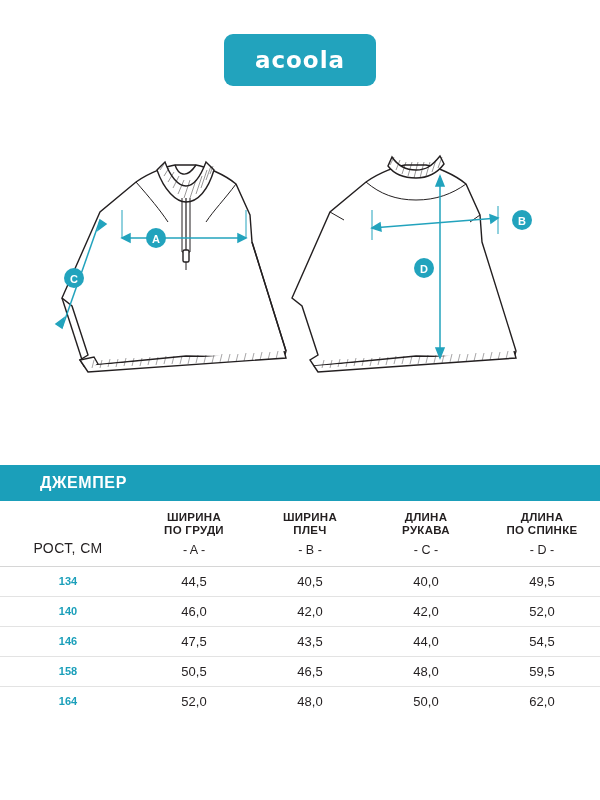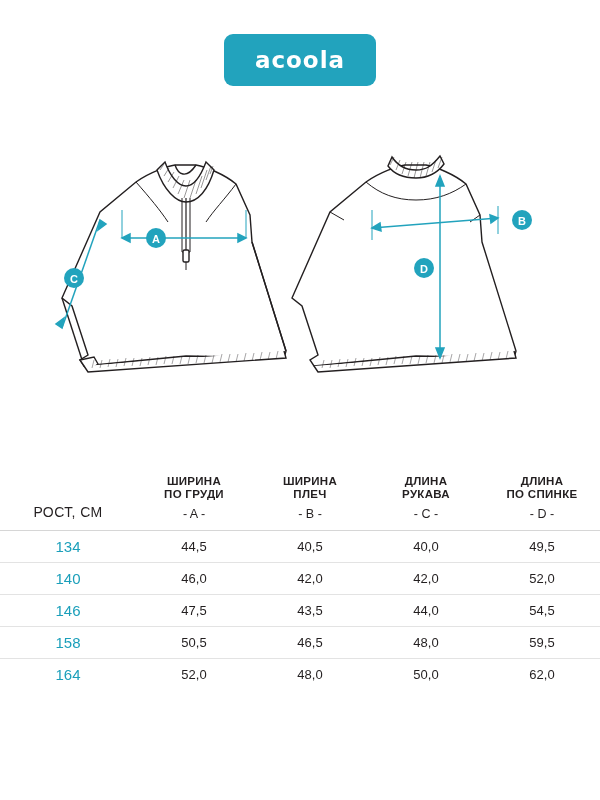--- a/index.html
+++ b/index.html
@@ -110,22 +110,22 @@
     font-size: 14px;
     letter-spacing: 0.4px;
     padding-bottom: 10px;
   }
   tbody td {
     padding: 7px 0;
     font-size: 14px;
   }
   tbody td.height-cell {
     color: #1b9fba;
-    font-weight: normal;
-    font-size: 15px;
+    font-weight: bold;
+    font-size: 11px;
   }
   tbody tr + tr td { border-top: 1px solid #e3e3e3; }
   thead tr th { border-bottom: 1px solid #d6d6d6; }
 </style>
 </head>
 <body>
 
 <div class="page">
 
   <div class="logo-wrap">
@@ -290,20 +290,23 @@
         <text x="522" y="114.5" font-family="Liberation Sans, sans-serif" font-size="11" fill="#ffffff" text-anchor="middle" font-weight="bold">B</text>
       </g>
       <g>
         <circle cx="424" cy="158" r="10" fill="#22a3bd"></circle>
         <text x="424" y="162.5" font-family="Liberation Sans, sans-serif" font-size="11" fill="#ffffff" text-anchor="middle" font-weight="bold">D</text>
       </g>
     </svg>
   </div>
 
   <div class="table-zone">
+    <div class="title-bar">
+      <span class="title">ДЖЕМПЕР</span>
+    </div>
 
     <table class="size-table">
       <colgroup>
         <col class="c-height">
           <col class="c-data">
           <col class="c-data">
           <col class="c-data">
           <col class="c-data">
       </colgroup>
       <thead>

